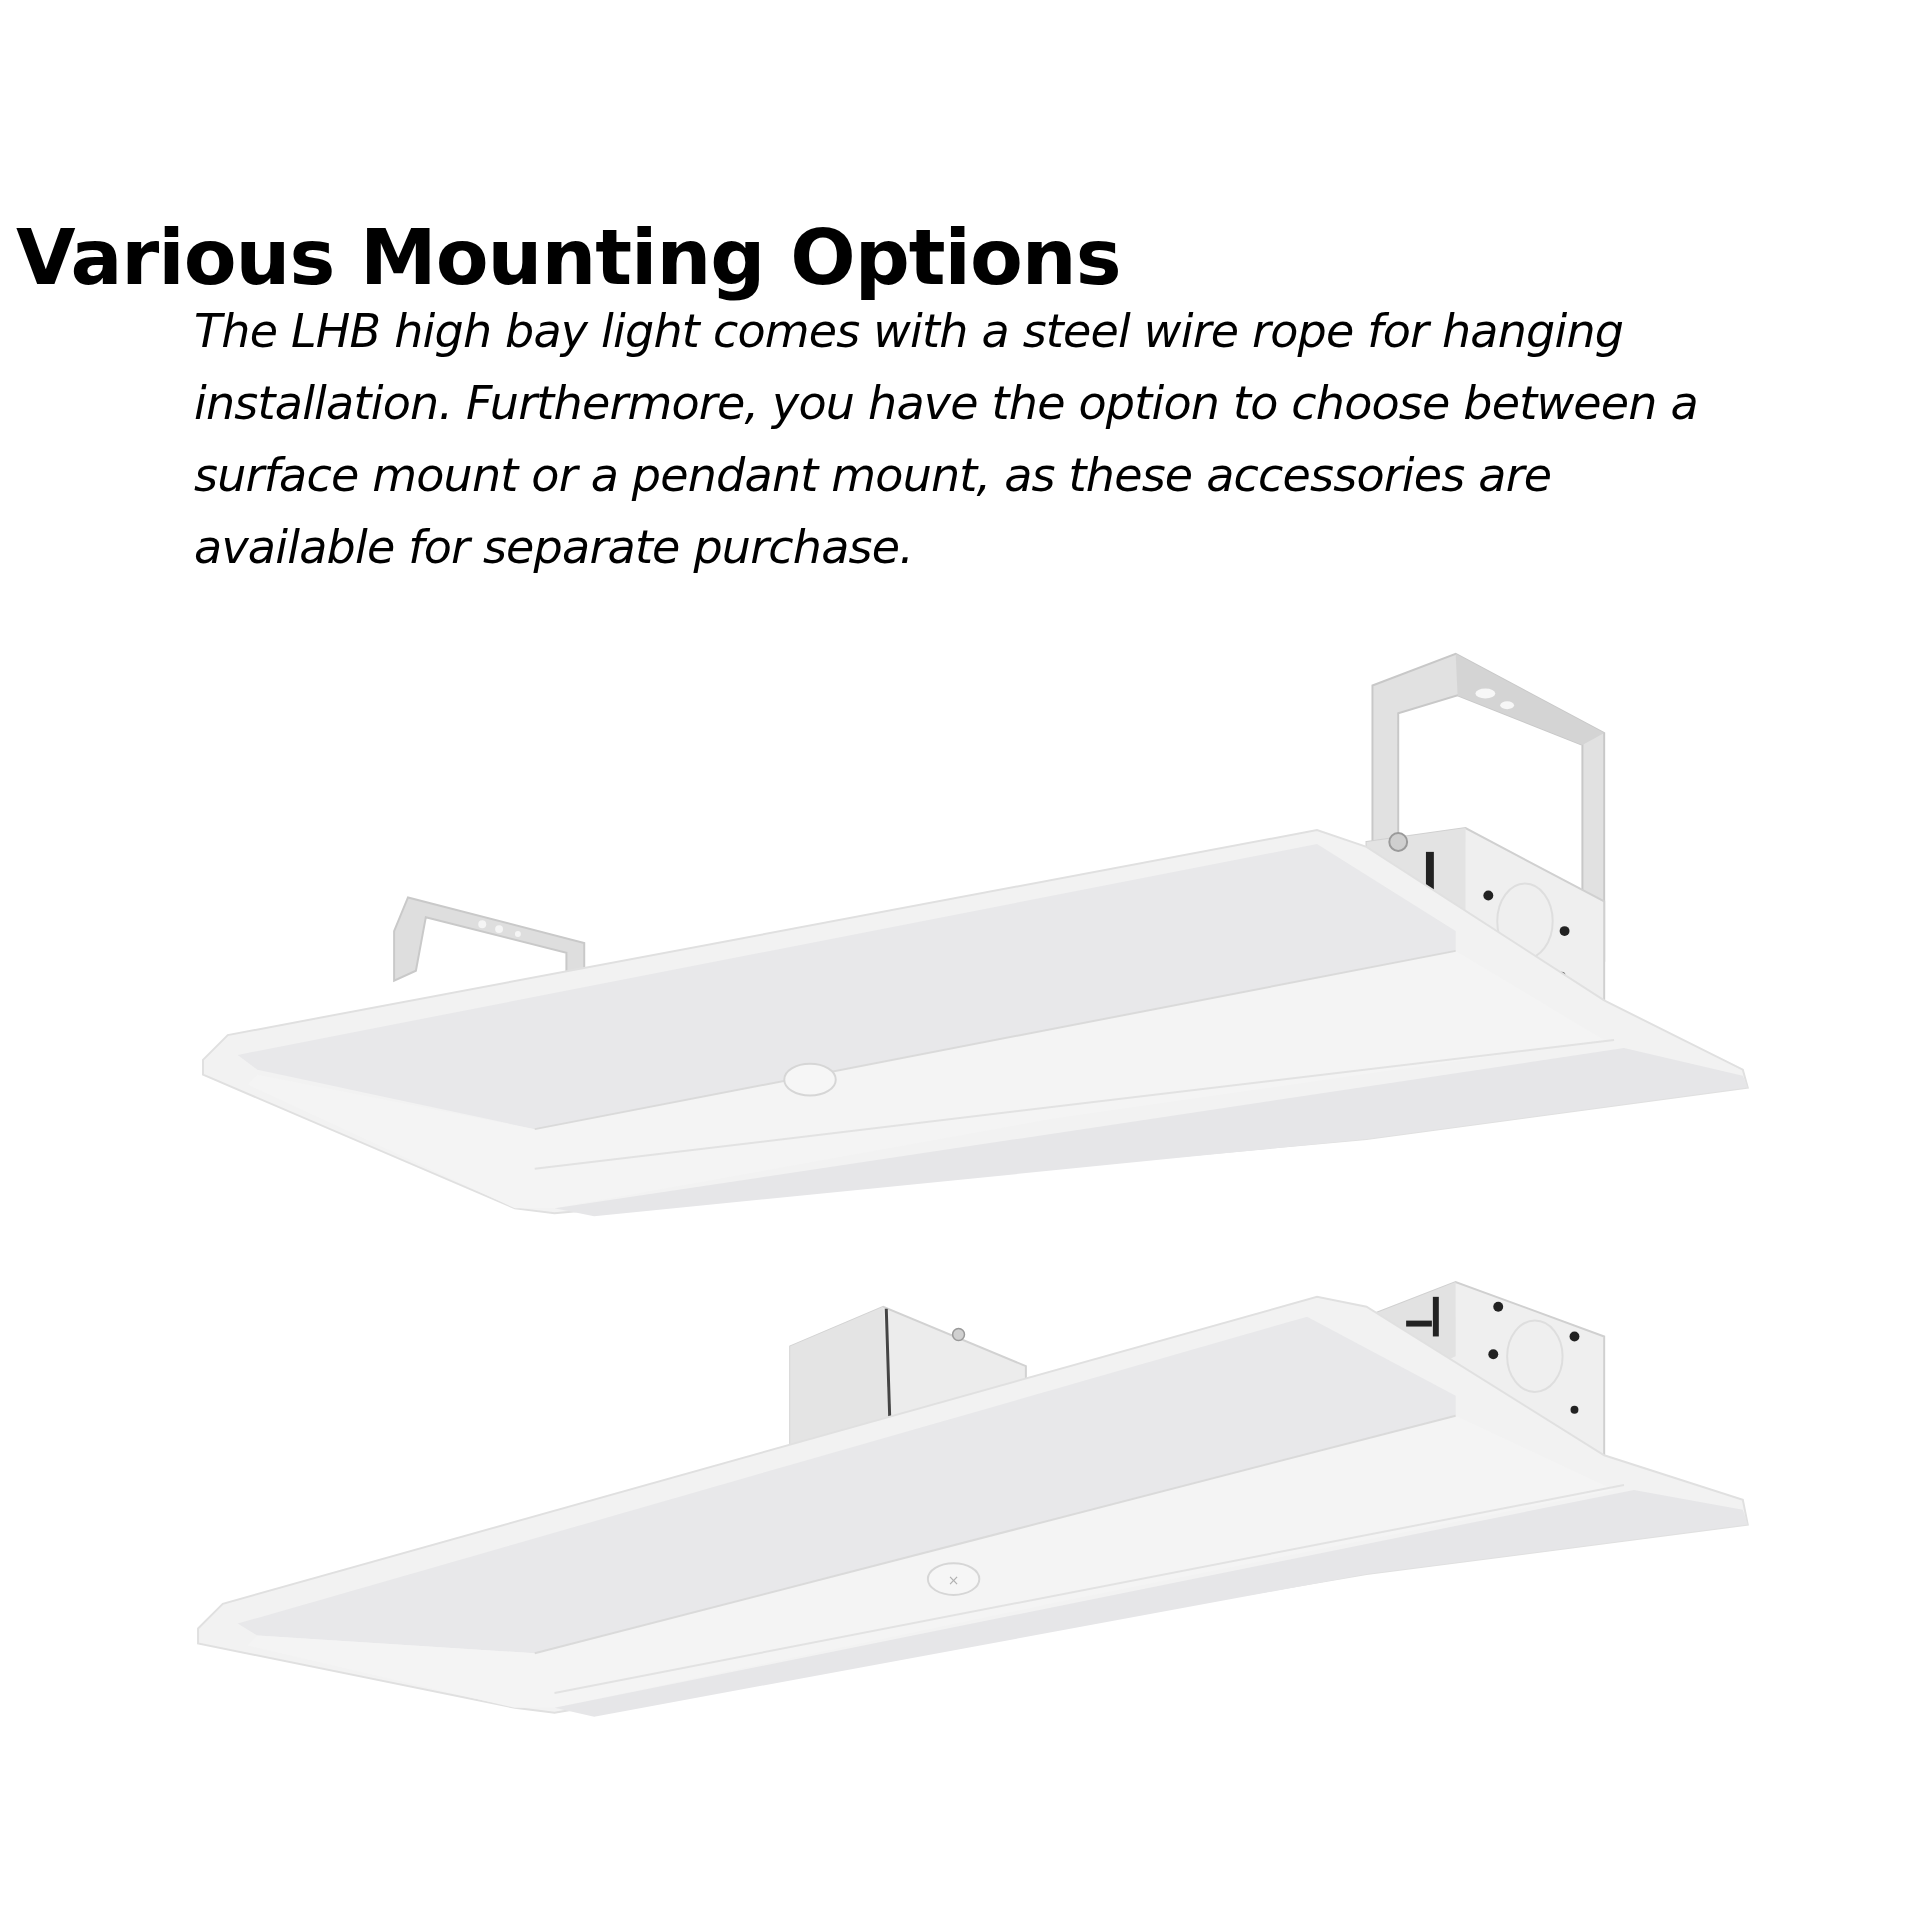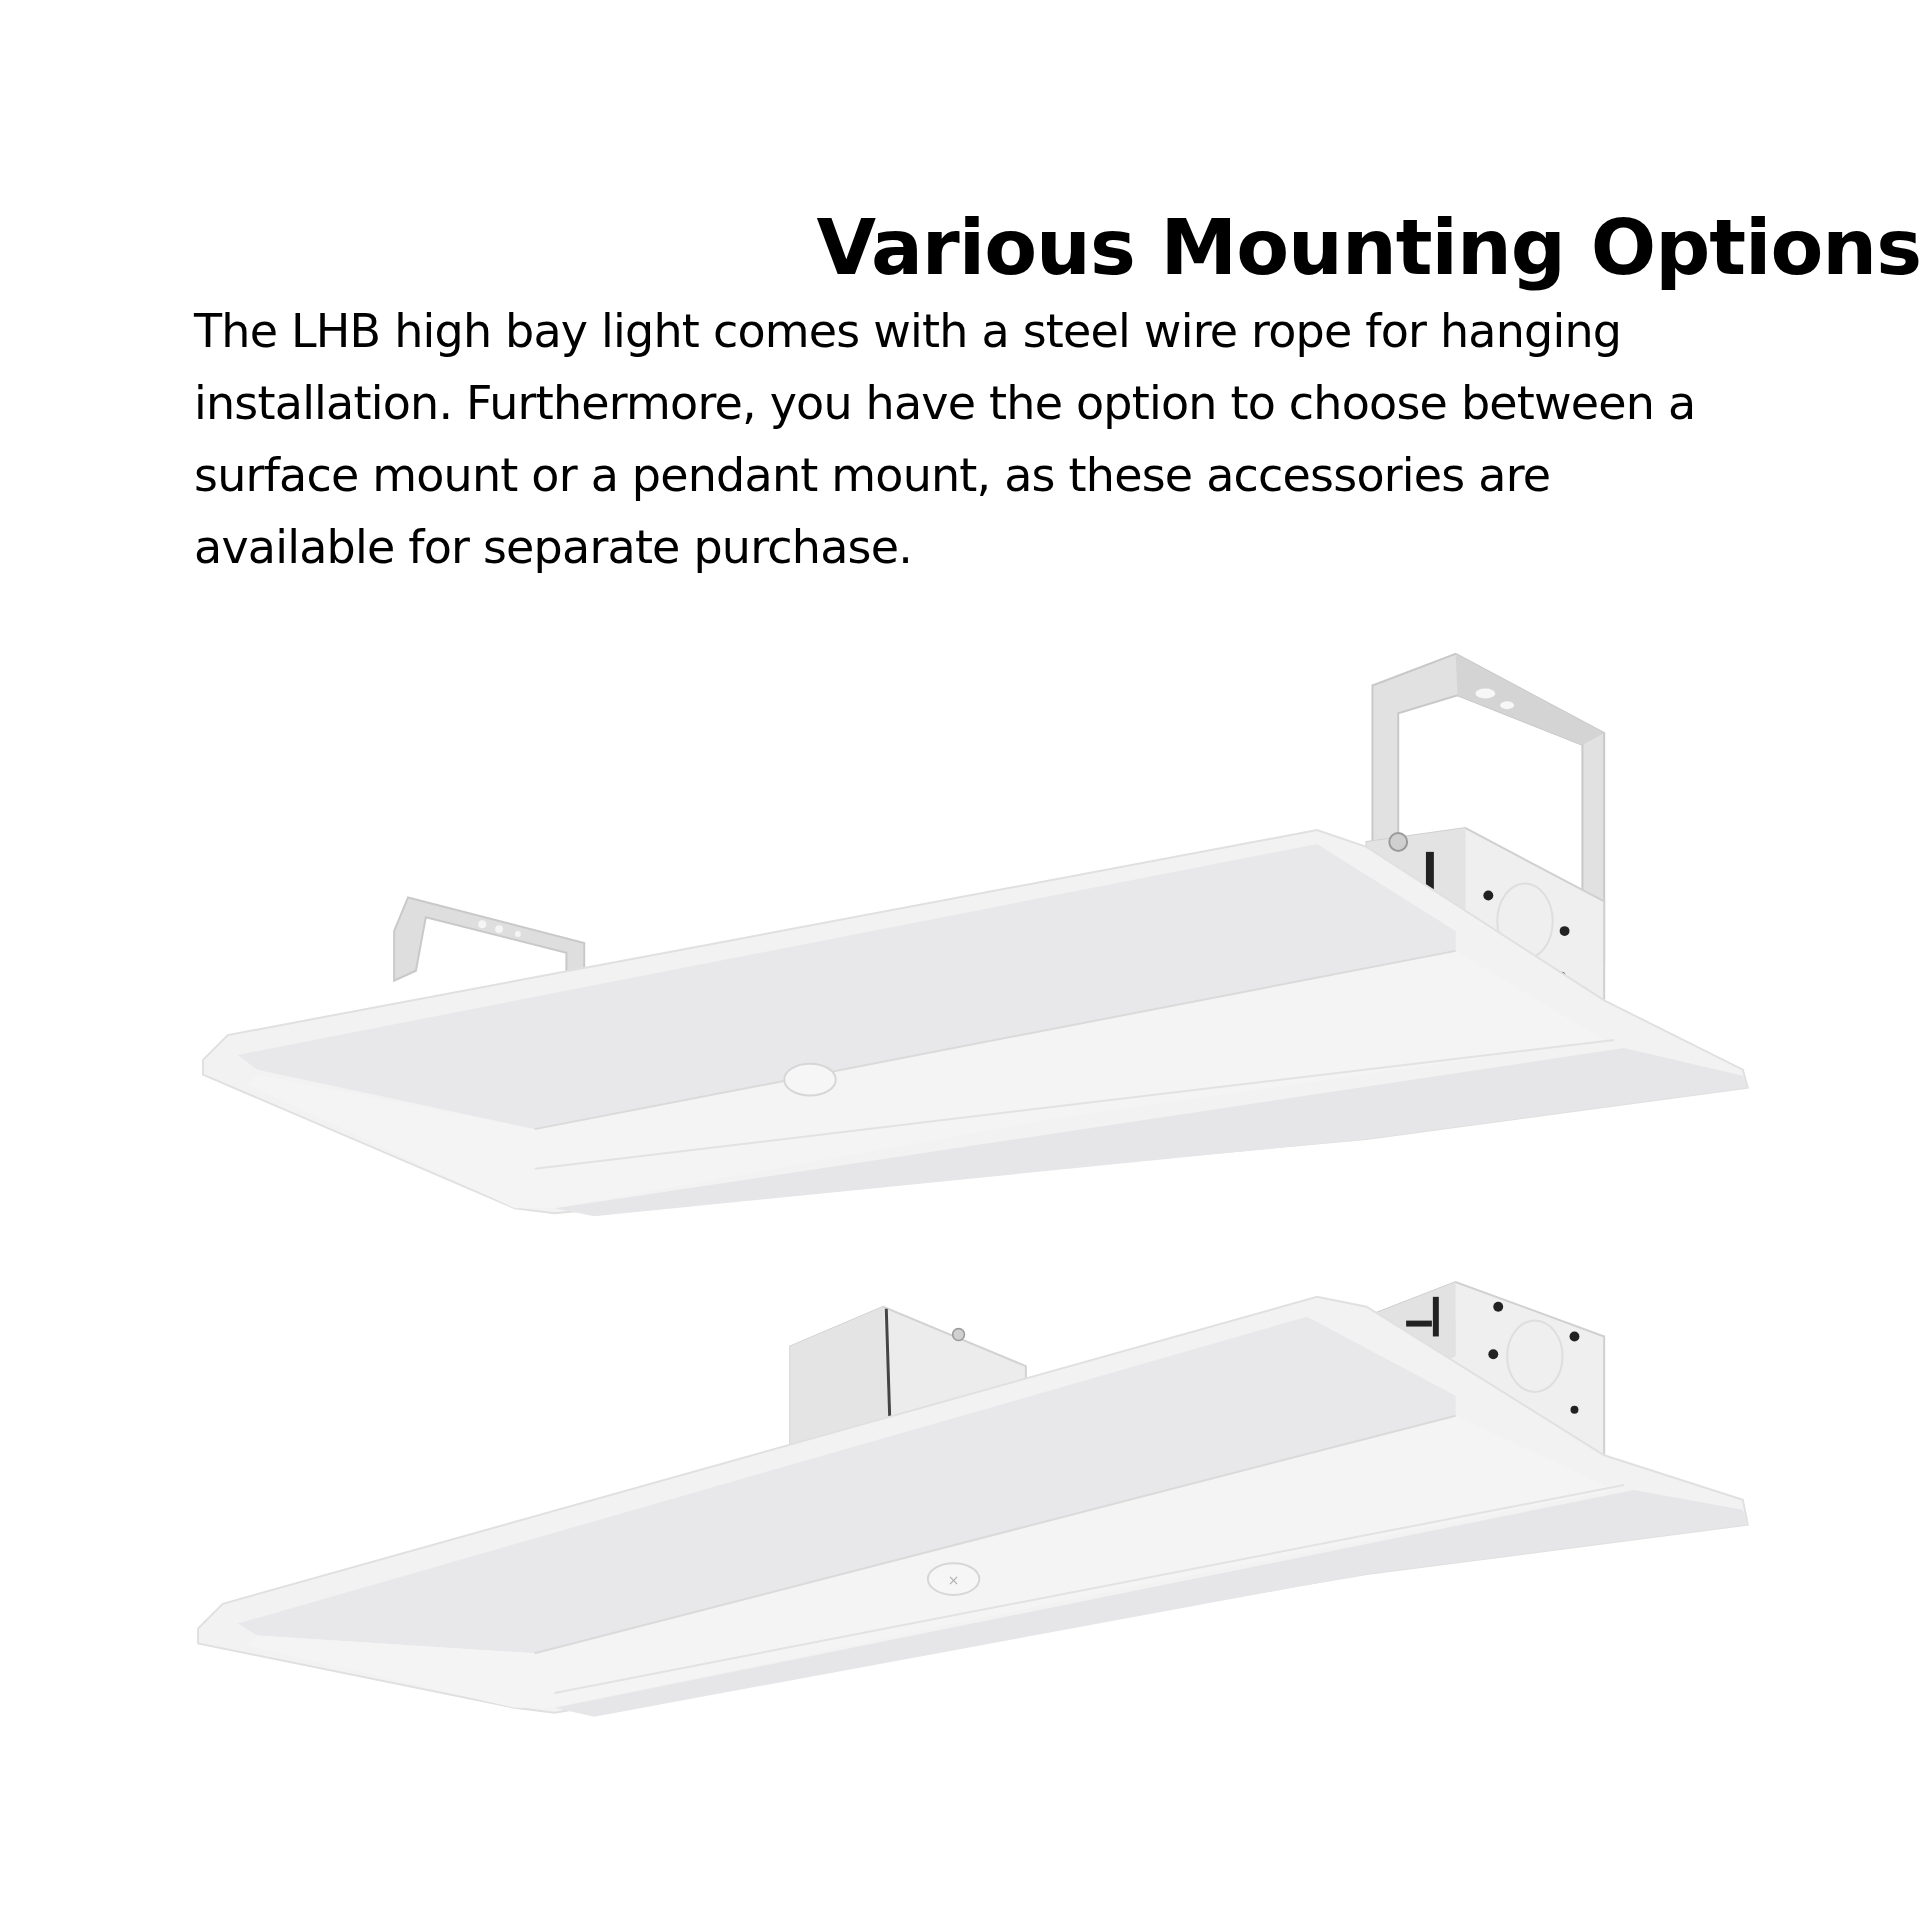--- a/index.html
+++ b/index.html
@@ -18,41 +18,42 @@
     .page {
       position: absolute;
       inset: 0;
       background: #ffffff;
     }
     .title {
       position: absolute;
       left: 0;
       right: 0;
       top: 194px;
-      text-align: right;
+      text-align: left;
       font-family: "DejaVu Sans", sans-serif;
       font-weight: 700;
       font-size: 77px;
       letter-spacing: -1px;
       line-height: 95px;
       color: #000000;
-      margin: 6px;
+      margin: 16px;
     }
     .body-text {
       position: absolute;
       left: 194px;
       top: 295px;
       width: 1544px;
       font-family: "DejaVu Sans", sans-serif;
       font-weight: 400;
       font-size: 46px;
       line-height: 72px;
       letter-spacing: -0.8px;
       color: #000000;
       margin: 0;
+      font-style: italic;
     }
     .fixture {
       position: absolute;
       left: 0;
       width: 1927px;
     }
     .fixture svg {
       display: block;
       width: 1927px;
     }

